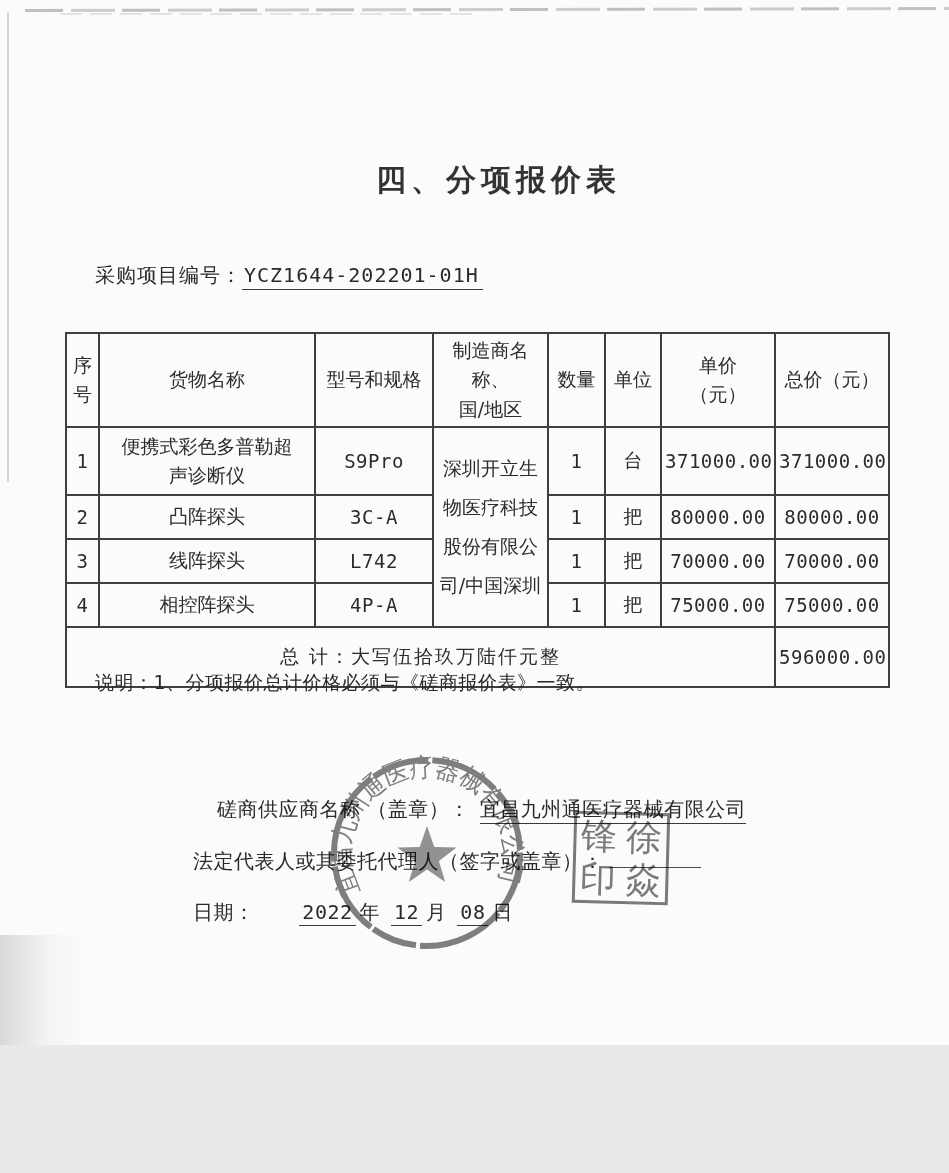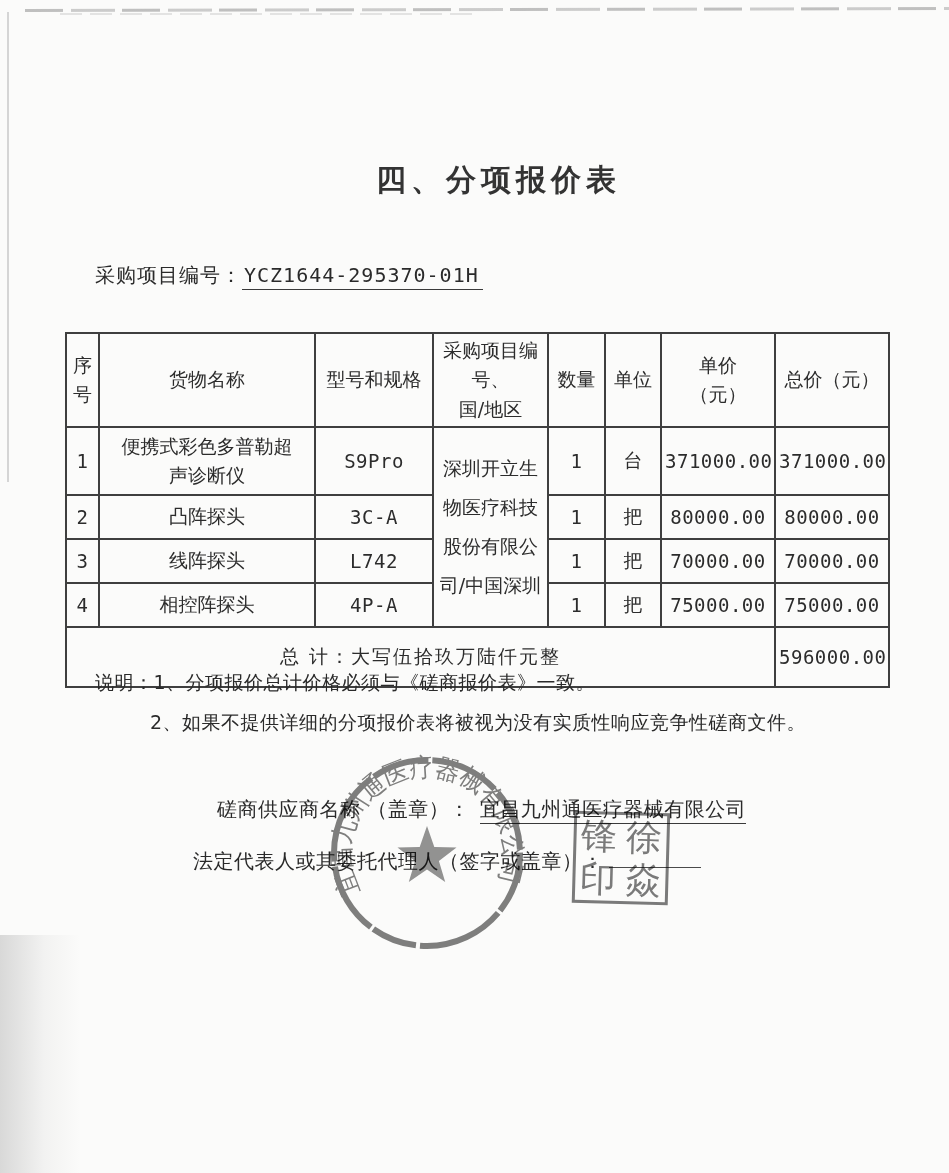--- a/index.html
+++ b/index.html
@@ -5,21 +5,21 @@
   :root{
     --text-color:#2a2a2a;
     --border-color:#3f3f3f;
     --stamp-color:#6e6e6e;
     --page-bg:#fbfbfa;
   }
   *{margin:0;padding:0;box-sizing:border-box;}
   html,body{background:#e9e9e9;}
   body{font-family:"DejaVu Sans","Liberation Sans",sans-serif;color:var(--text-color);}
   .page{
-    position:relative;width:949px;height:1173px;background:var(--page-bg);
+    position:relative;width:949px;height:1045px;background:var(--page-bg);
     margin:0 auto;overflow:hidden;
   }
   
   .scratch-top{
     position:absolute;top:8px;left:25px;right:0;height:3px;opacity:.55;
     background:repeating-linear-gradient(90deg,#8f8f8f 0 38px,transparent 38px 46px,#a5a5a5 46px 90px,transparent 90px 97px);
     transform:rotate(-.12deg);
   }
   .scratch-top2{
     position:absolute;top:13px;left:60px;width:420px;height:2px;opacity:.3;
@@ -95,42 +95,42 @@
 <div class="page">
 
   <div class="scratch-top"></div>
   <div class="scratch-top2"></div>
   <div class="edge-left"></div>
   <div class="shadow-bottom-left"></div>
 
   <h1 class="doc-title">四、分项报价表</h1>
 
   <div class="meta-line meta-no">
-    <span>采购项目编号：</span><span class="u mono">YCZ1644-295370-01H</span>
+    <span>采购项目编号：</span><span class="u mono">YCZ1644-202201-01H</span>
   </div>
 
 
   <table class="quote">
     <colgroup>
       <col style="width:33px">
         <col style="width:216px">
         <col style="width:118px">
         <col style="width:115px">
       <col style="width:57px">
         <col style="width:56px">
         <col style="width:114px">
         <col style="width:114px">
     </colgroup>
     <tbody>
         <tr class="hdr-row">
       <th class="pre">序
 号</th>
       <th>货物名称</th>
       <th>型号和规格</th>
-      <th class="pre">采购项目编号、
+      <th class="pre">制造商名称、
 国/地区</th>
       <th>数量</th>
       <th>单位</th>
       <th class="pre">单价
 （元）</th>
       <th>总价（元）</th>
     </tr>
     <tr class="row-1">
       <td class="num">1</td>
       <td class="pre">便携式彩色多普勒超
@@ -173,30 +173,35 @@
       <td class="num">75000.00</td>
     </tr>
     <tr class="row-total">
       <td class="total-label" colspan="7">总 计：大写伍拾玖万陆仟元整</td>
       <td class="num total-val">596000.00</td>
     </tr>
   </tbody>
     </table>
 
   <div class="note-line note-1">说明：1、分项报价总计价格必须与《磋商报价表》一致。</div>
-  <div class="note-line note-2">2、如果不提供详细的分项报价表将被视为没有实质性响应竞争性磋商文件。</div>
 
   <div class="footer-line f-supplier">
     <span>磋商供应商名称 （盖章）：</span><span class="company-underline">宜昌九州通医疗器械有限公司</span>
   </div>
 
   <div class="footer-line f-legal">
     <span>法定代表人或其委托代理人（签字或盖章）：</span><span class="blank-underline"></span>
   </div>
 
+  <div class="footer-line f-date">
+    <span>日期：</span>
+    <span class="date-num mono" style="margin-left:38px">2022</span><span>年</span>
+    <span class="date-num mono">12</span><span>月</span>
+    <span class="date-num mono">08</span><span>日</span>
+  </div>
 
   <svg class="round-stamp" viewBox="0 0 200 200">
     <circle cx="100" cy="100" r="93" fill="none" stroke="var(--stamp-color)" stroke-width="6" stroke-dasharray="62 3 88 4 46 3 72 5 95 3 58 4 70 5"></circle>
     <path id="arcPath" d="M 35.4,141.9 A 77 77 0 1 1 164.6,141.9" fill="none"></path>
     <text font-size="26" fill="var(--stamp-color)" style="font-family:'DejaVu Sans',sans-serif;">
       <textPath href="#arcPath" startOffset="4" textLength="312" lengthAdjust="spacingAndGlyphs">宜昌九州通医疗器械有限公司</textPath>
     </text>
     <polygon points="100,73 107.3,93.9 129.5,94.4 111.9,107.9 118.2,129.1 100,116.5 81.8,129.1 88.1,107.9 70.5,94.4 92.7,93.9" fill="var(--stamp-color)" opacity="0.85"></polygon>
   </svg>
 

